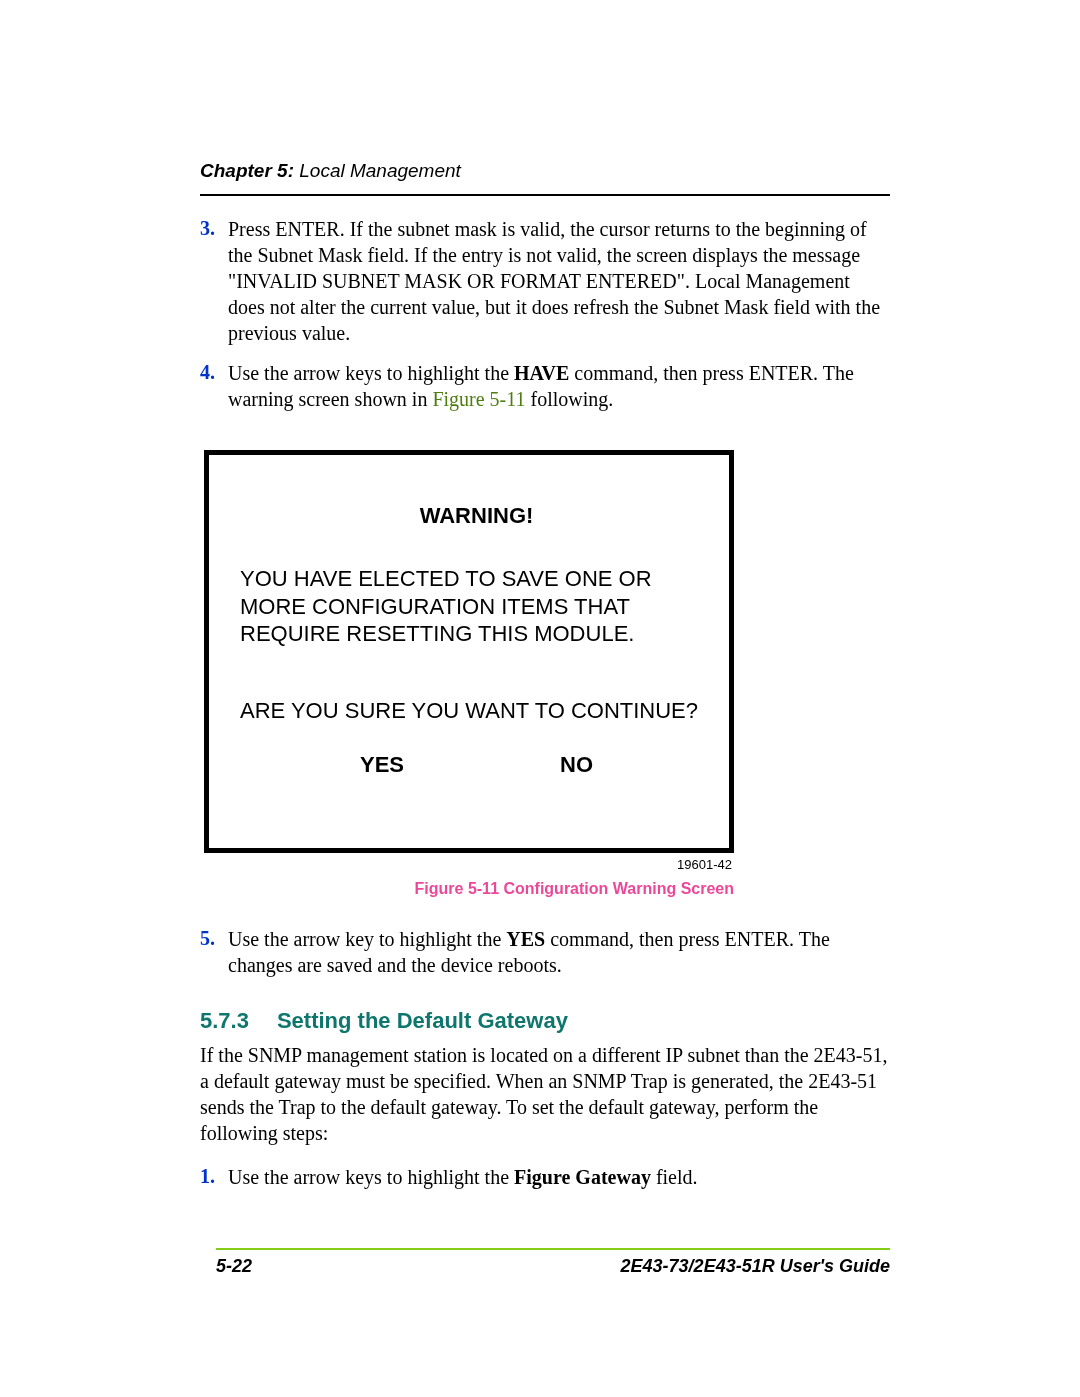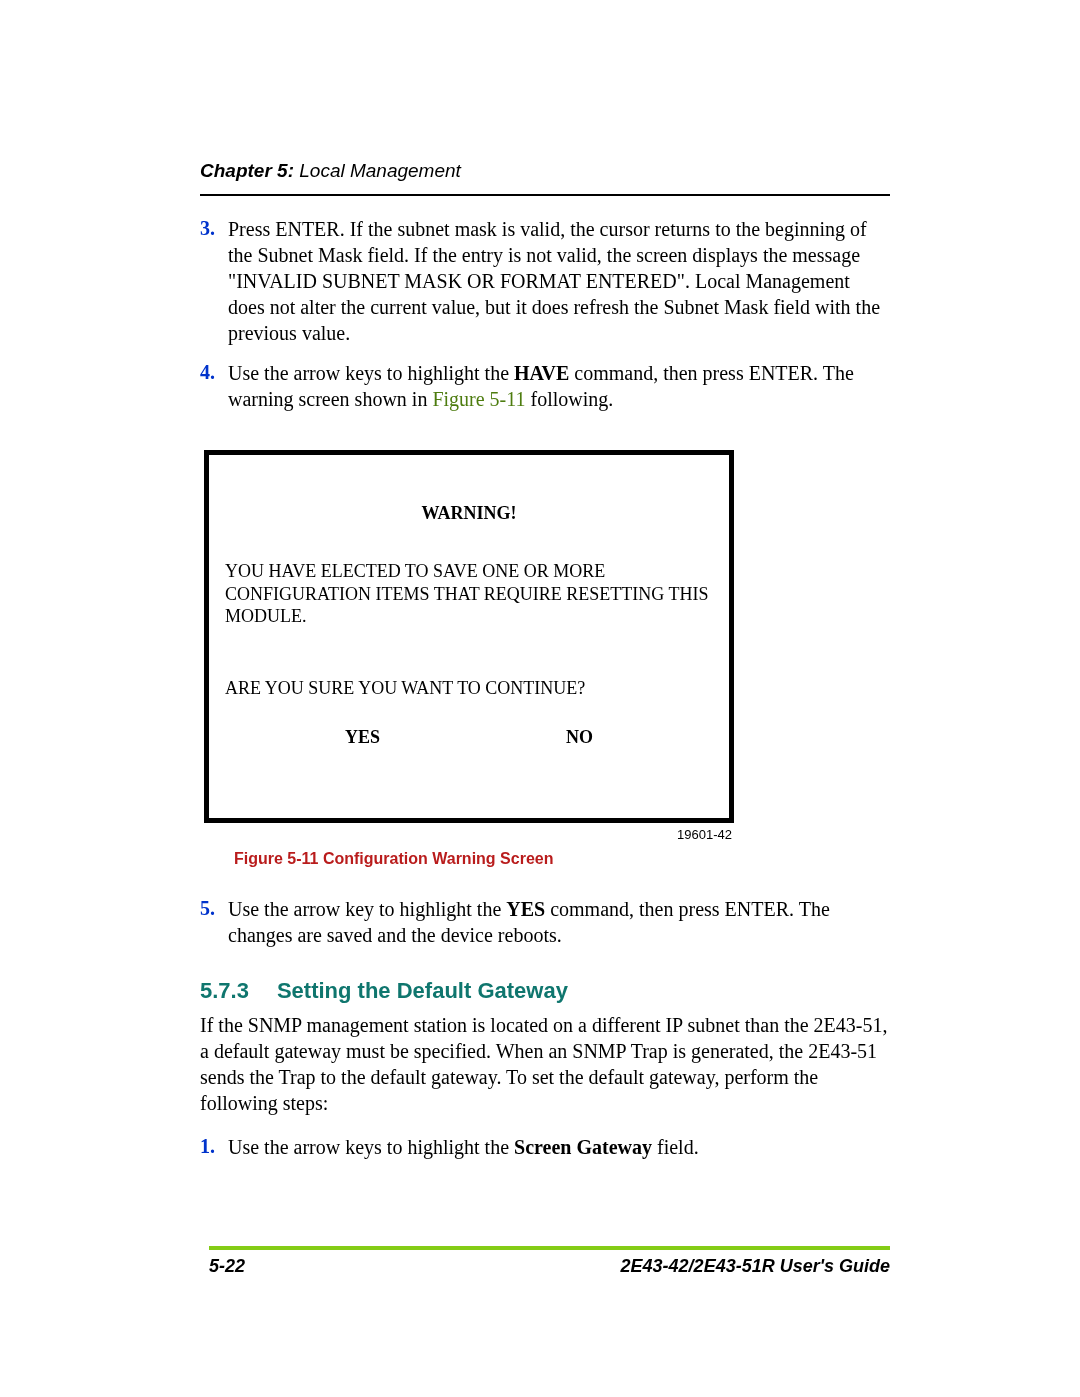--- a/index.html
+++ b/index.html
@@ -64,23 +64,23 @@
   .figref {
     color: #4d7c0f;
   }
   
   .figure-wrap {
     margin: 38px 0 10px 4px;
     width: 530px;
   }
   .warning-box {
     border: 5px solid #000;
-    padding: 48px 16px 70px 16px;
-    font-family: Liberation Serif, serif;
-    font-size: 18px;
+    padding: 48px 16px 70px 31px;
+    font-family: Liberation Sans, sans-serif;
+    font-size: 22px;
   }
   .warning-title {
     text-align: center;
     font-weight: bold;
     margin-bottom: 36px;
   }
   .warning-para {
     margin-bottom: 50px;
     line-height: 1.25;
   }
@@ -93,49 +93,49 @@
     padding: 0 120px;
     justify-content: space-between;
   }
   .fig-ref-num {
     text-align: right;
     font-family: Arial, Helvetica, sans-serif;
     font-size: 13px;
     margin: 4px 2px 8px 0;
   }
   .fig-caption {
-    text-align: left;
+    text-align: right;
     font-family: Arial, Helvetica, sans-serif;
     font-size: 16px;
     font-weight: bold;
-    color: #b91c1c;
+    color: #ec4899;
     margin-bottom: 28px;
     margin-left: 30px;
   }
   .section-heading {
     font-family: Arial, Helvetica, sans-serif;
     font-size: 22px;
     font-weight: bold;
     color: #0f766e;
     margin: 30px 0 8px 0;
   }
   .section-heading .secnum {
     margin-right: 28px;
   }
   .section-body {
     font-size: 20px;
     line-height: 1.3;
     margin-bottom: 18px;
   }
   .footer {
     position: absolute;
-    left: 209px;
+    left: 216px;
     right: 190px;
     bottom: 120px;
-    border-top: 4px solid #84cc16;
+    border-top: 2px solid #84cc16;
     padding-top: 6px;
     display: flex;
     justify-content: space-between;
     font-family: Arial, Helvetica, sans-serif;
     font-style: italic;
     font-weight: bold;
     font-size: 18px;
   }
 </style>
 </head>
@@ -185,23 +185,23 @@
 
   <div class="section-heading">
     <span class="secnum">5.7.3</span><span>Setting the Default Gateway</span>
   </div>
   <div class="section-body body-text">If the SNMP management station is located on a different IP subnet than the 2E43-51, a default gateway must be specified. When an SNMP Trap is generated, the 2E43-51 sends the Trap to the default gateway. To set the default gateway, perform the following steps:</div>
 
   <ol class="main-list">
     <li>
       <span class="num">1.</span>
       <span class="body-text">
-        <span>Use the arrow keys to highlight the </span><b>Screen Gateway</b><span> field.</span>
+        <span>Use the arrow keys to highlight the </span><b>Figure Gateway</b><span> field.</span>
       </span>
     </li>
   </ol>
 
   <div class="footer">
     <span>5-22</span>
-    <span>2E43-42/2E43-51R User's Guide</span>
+    <span>2E43-73/2E43-51R User's Guide</span>
   </div>
 
 </div>
 
 </body></html>

